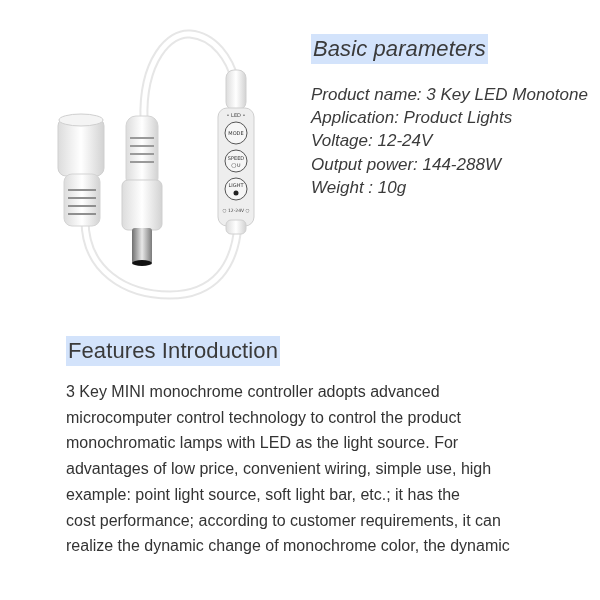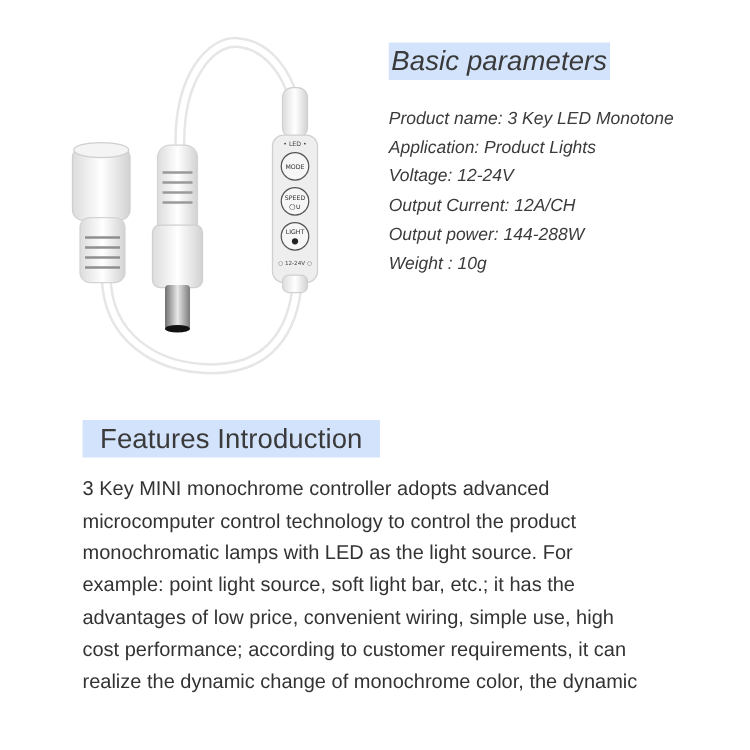--- a/index.html
+++ b/index.html
@@ -1,23 +1,23 @@
 <!DOCTYPE html>
 <html><head>
 <meta charset="utf-8">
 <style>
   html, body { margin:0; padding:0; background:#ffffff; }
   body { width:600px; height:600px; position:relative; overflow:hidden; font-family:"Liberation Sans", "DejaVu Sans", sans-serif; color:#333333; }
   .product-image { position:absolute; left:30px; top:20px; width:250px; height:290px; }
   .params { position:absolute; left:311px; top:34px; width:280px;font-style:italic; }
   .heading { display:inline-block; background:#d3e3fb; color:#3a3a3a; font-size:22px; line-height:30px; padding:0 2px; letter-spacing:0.1px; }
   .param-list { margin-top:19px; }
-  .param-item { font-size:14px; line-height:23.2px; color:#3b3b3b; white-space:nowrap; }
+  .param-item { font-size:17px; line-height:23.2px; color:#3b3b3b; white-space:nowrap; }
   .features { position:absolute; left:66px; top:336px; width:520px; }
-  .features .heading { padding:0 14px; }
+  .features .heading { padding:0 2px; }
   .features-body { margin-top:13px; font-size:16px; line-height:25.7px; color:#333333; width:470px; }
   .line { display:block; white-space:nowrap; }
 </style>
 </head>
 <body>
 
 <div class="product-image">
   <svg width="250" height="290" viewBox="0 0 250 290" xmlns="http://www.w3.org/2000/svg">
     <defs>
       <linearGradient id="plug" x1="0" x2="1" y1="0" y2="0">
@@ -74,30 +74,29 @@
     </g>
   </svg>
 </div>
 
 <section class="params">
   <h2 class="heading" style="margin:0;font-weight:normal;">Basic parameters</h2>
   <div class="param-list">
     <div class="param-item">Product name: 3 Key LED Monotone</div>
     <div class="param-item">Application: Product Lights</div>
     <div class="param-item">Voltage: 12-24V</div>
-    <div class="param-item">Output Current: 12A/CH</div>
     <div class="param-item">Output power: 144-288W</div>
     <div class="param-item">Weight : 10g</div>
   </div>
 </section>
 
 <section class="features">
   <h2 class="heading" style="margin:0;font-weight:normal;">Features Introduction</h2>
   <p class="features-body" style="margin-bottom:0;">
     <span class="line">3 Key MINI monochrome controller adopts advanced</span>
     <span class="line">microcomputer control technology to control the product</span>
     <span class="line">monochromatic lamps with LED as the light source. For</span>
+    <span class="line">advantages of low price, convenient wiring, simple use, high</span>
     <span class="line">example: point light source, soft light bar, etc.; it has the</span>
-    <span class="line">advantages of low price, convenient wiring, simple use, high</span>
     <span class="line">cost performance; according to customer requirements, it can</span>
     <span class="line">realize the dynamic change of monochrome color, the dynamic</span>
   </p>
 </section>
 
 </body></html>

